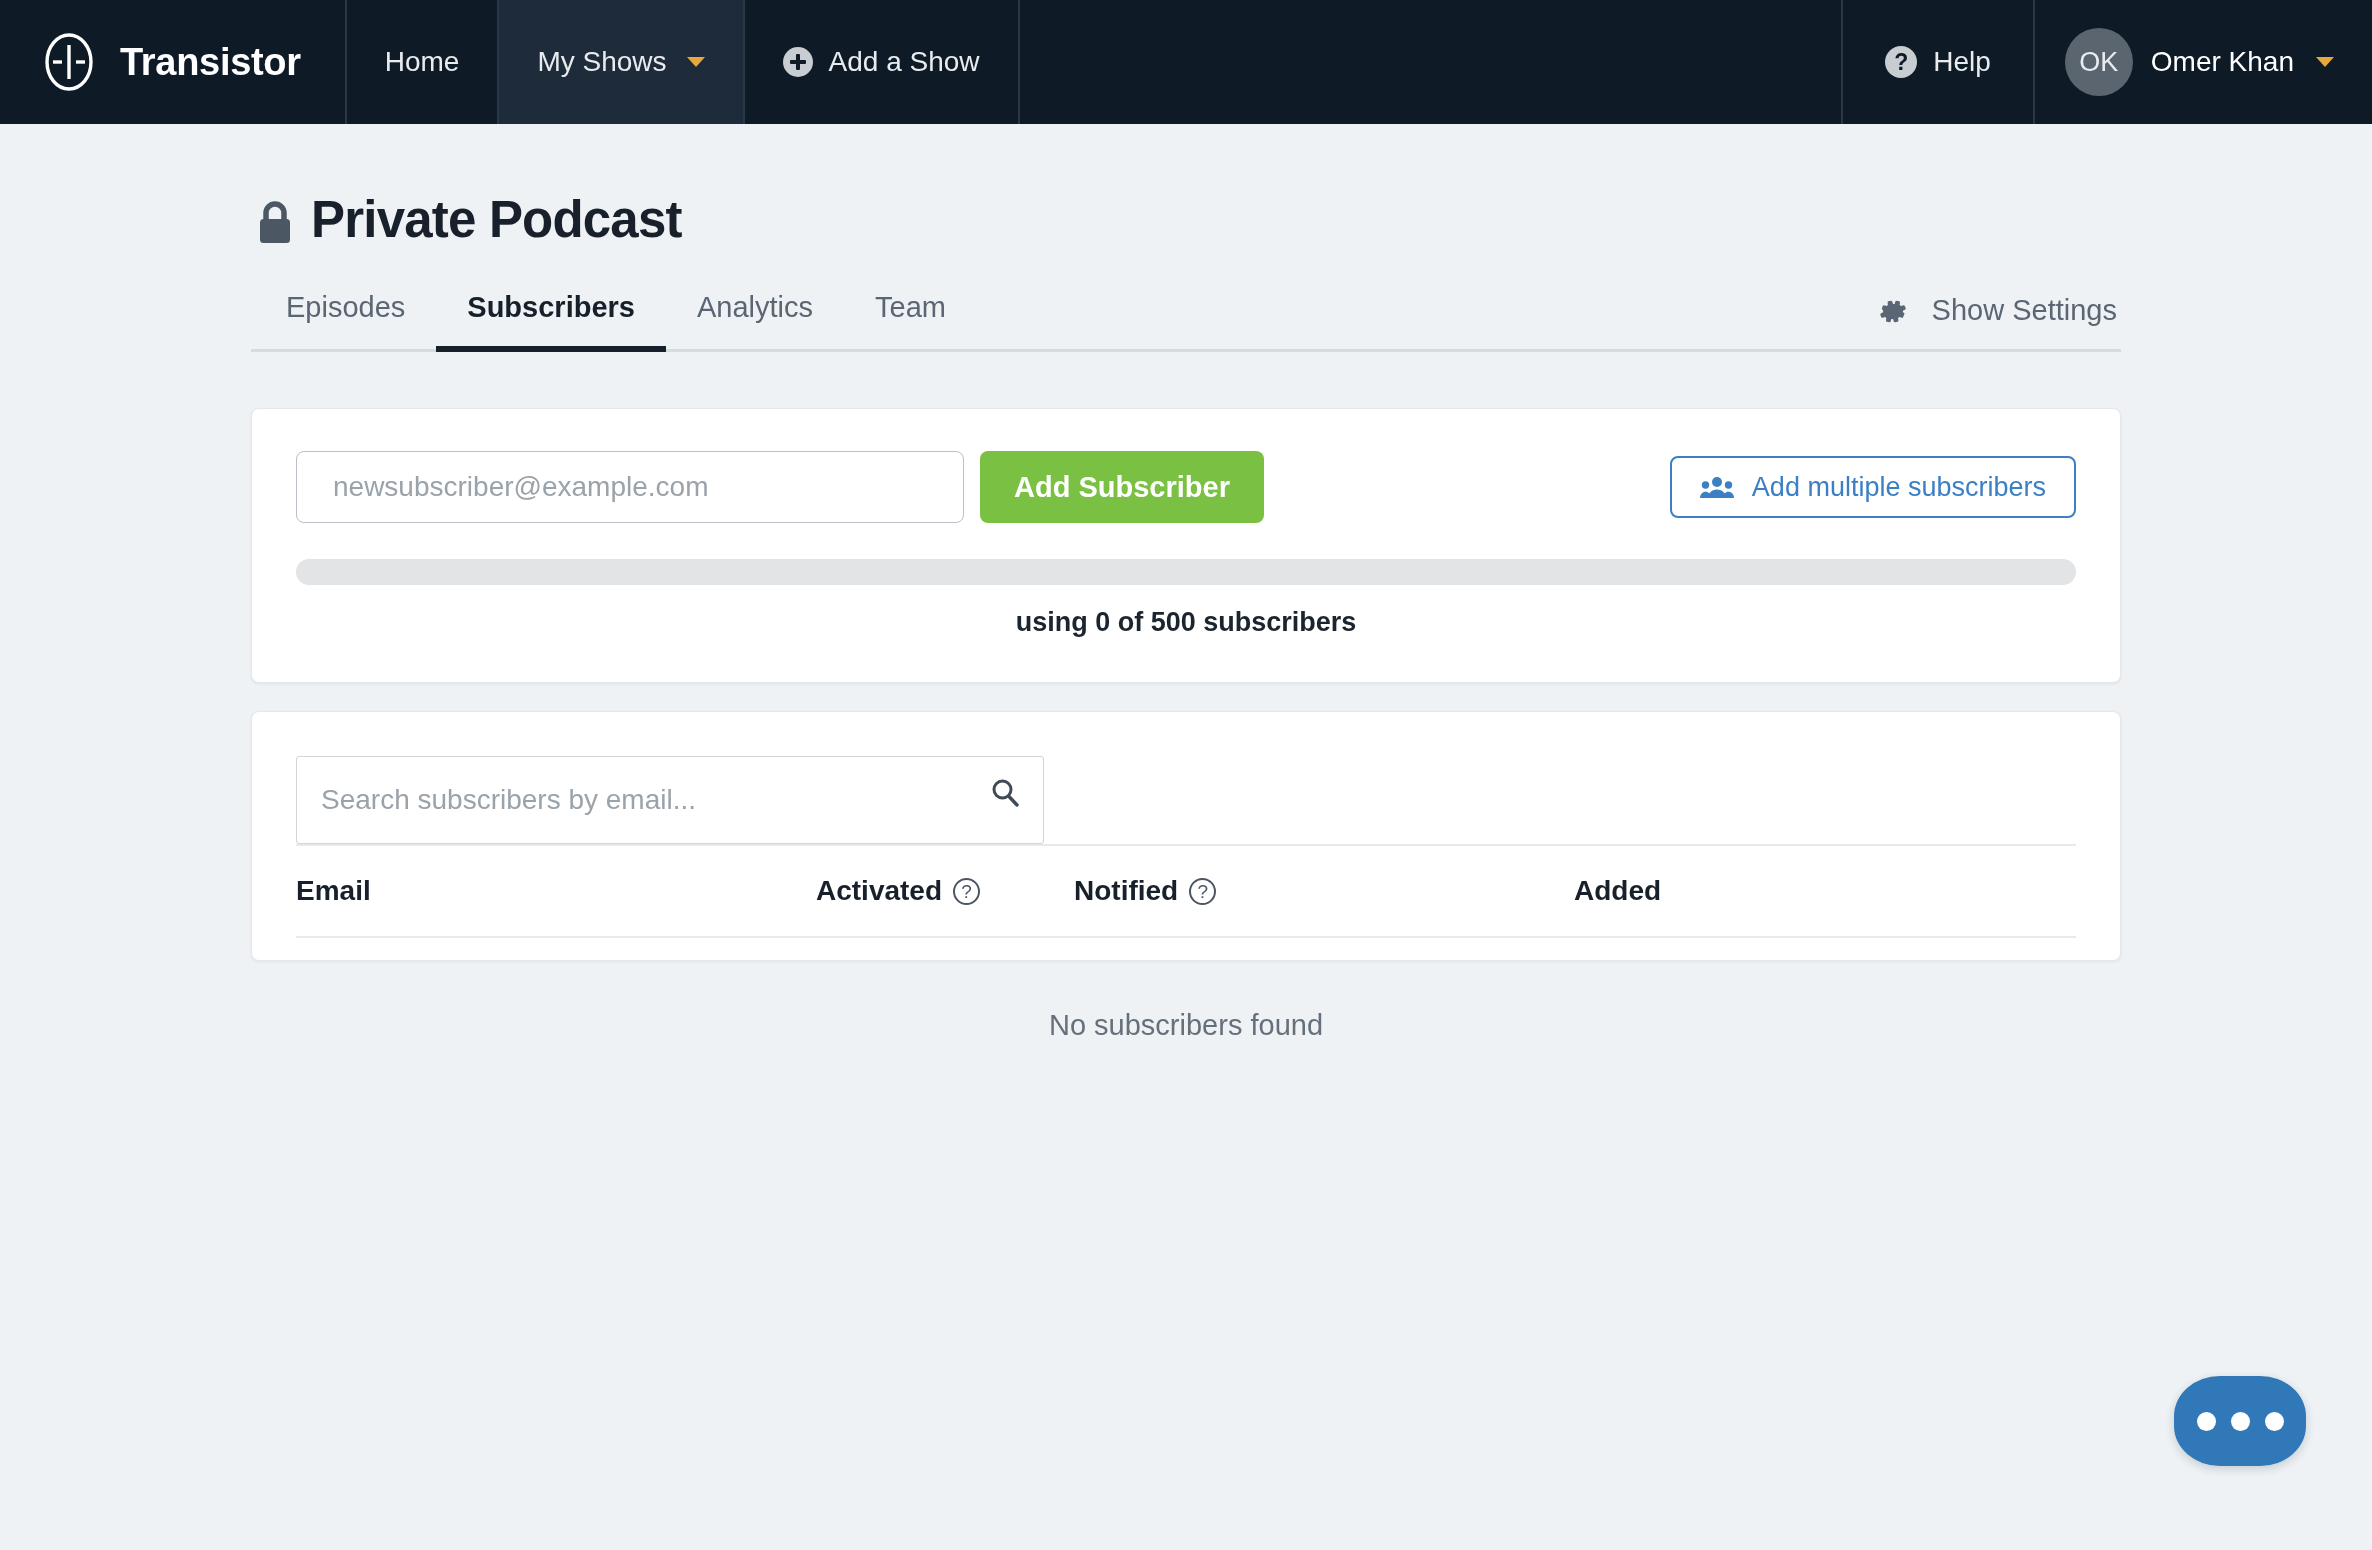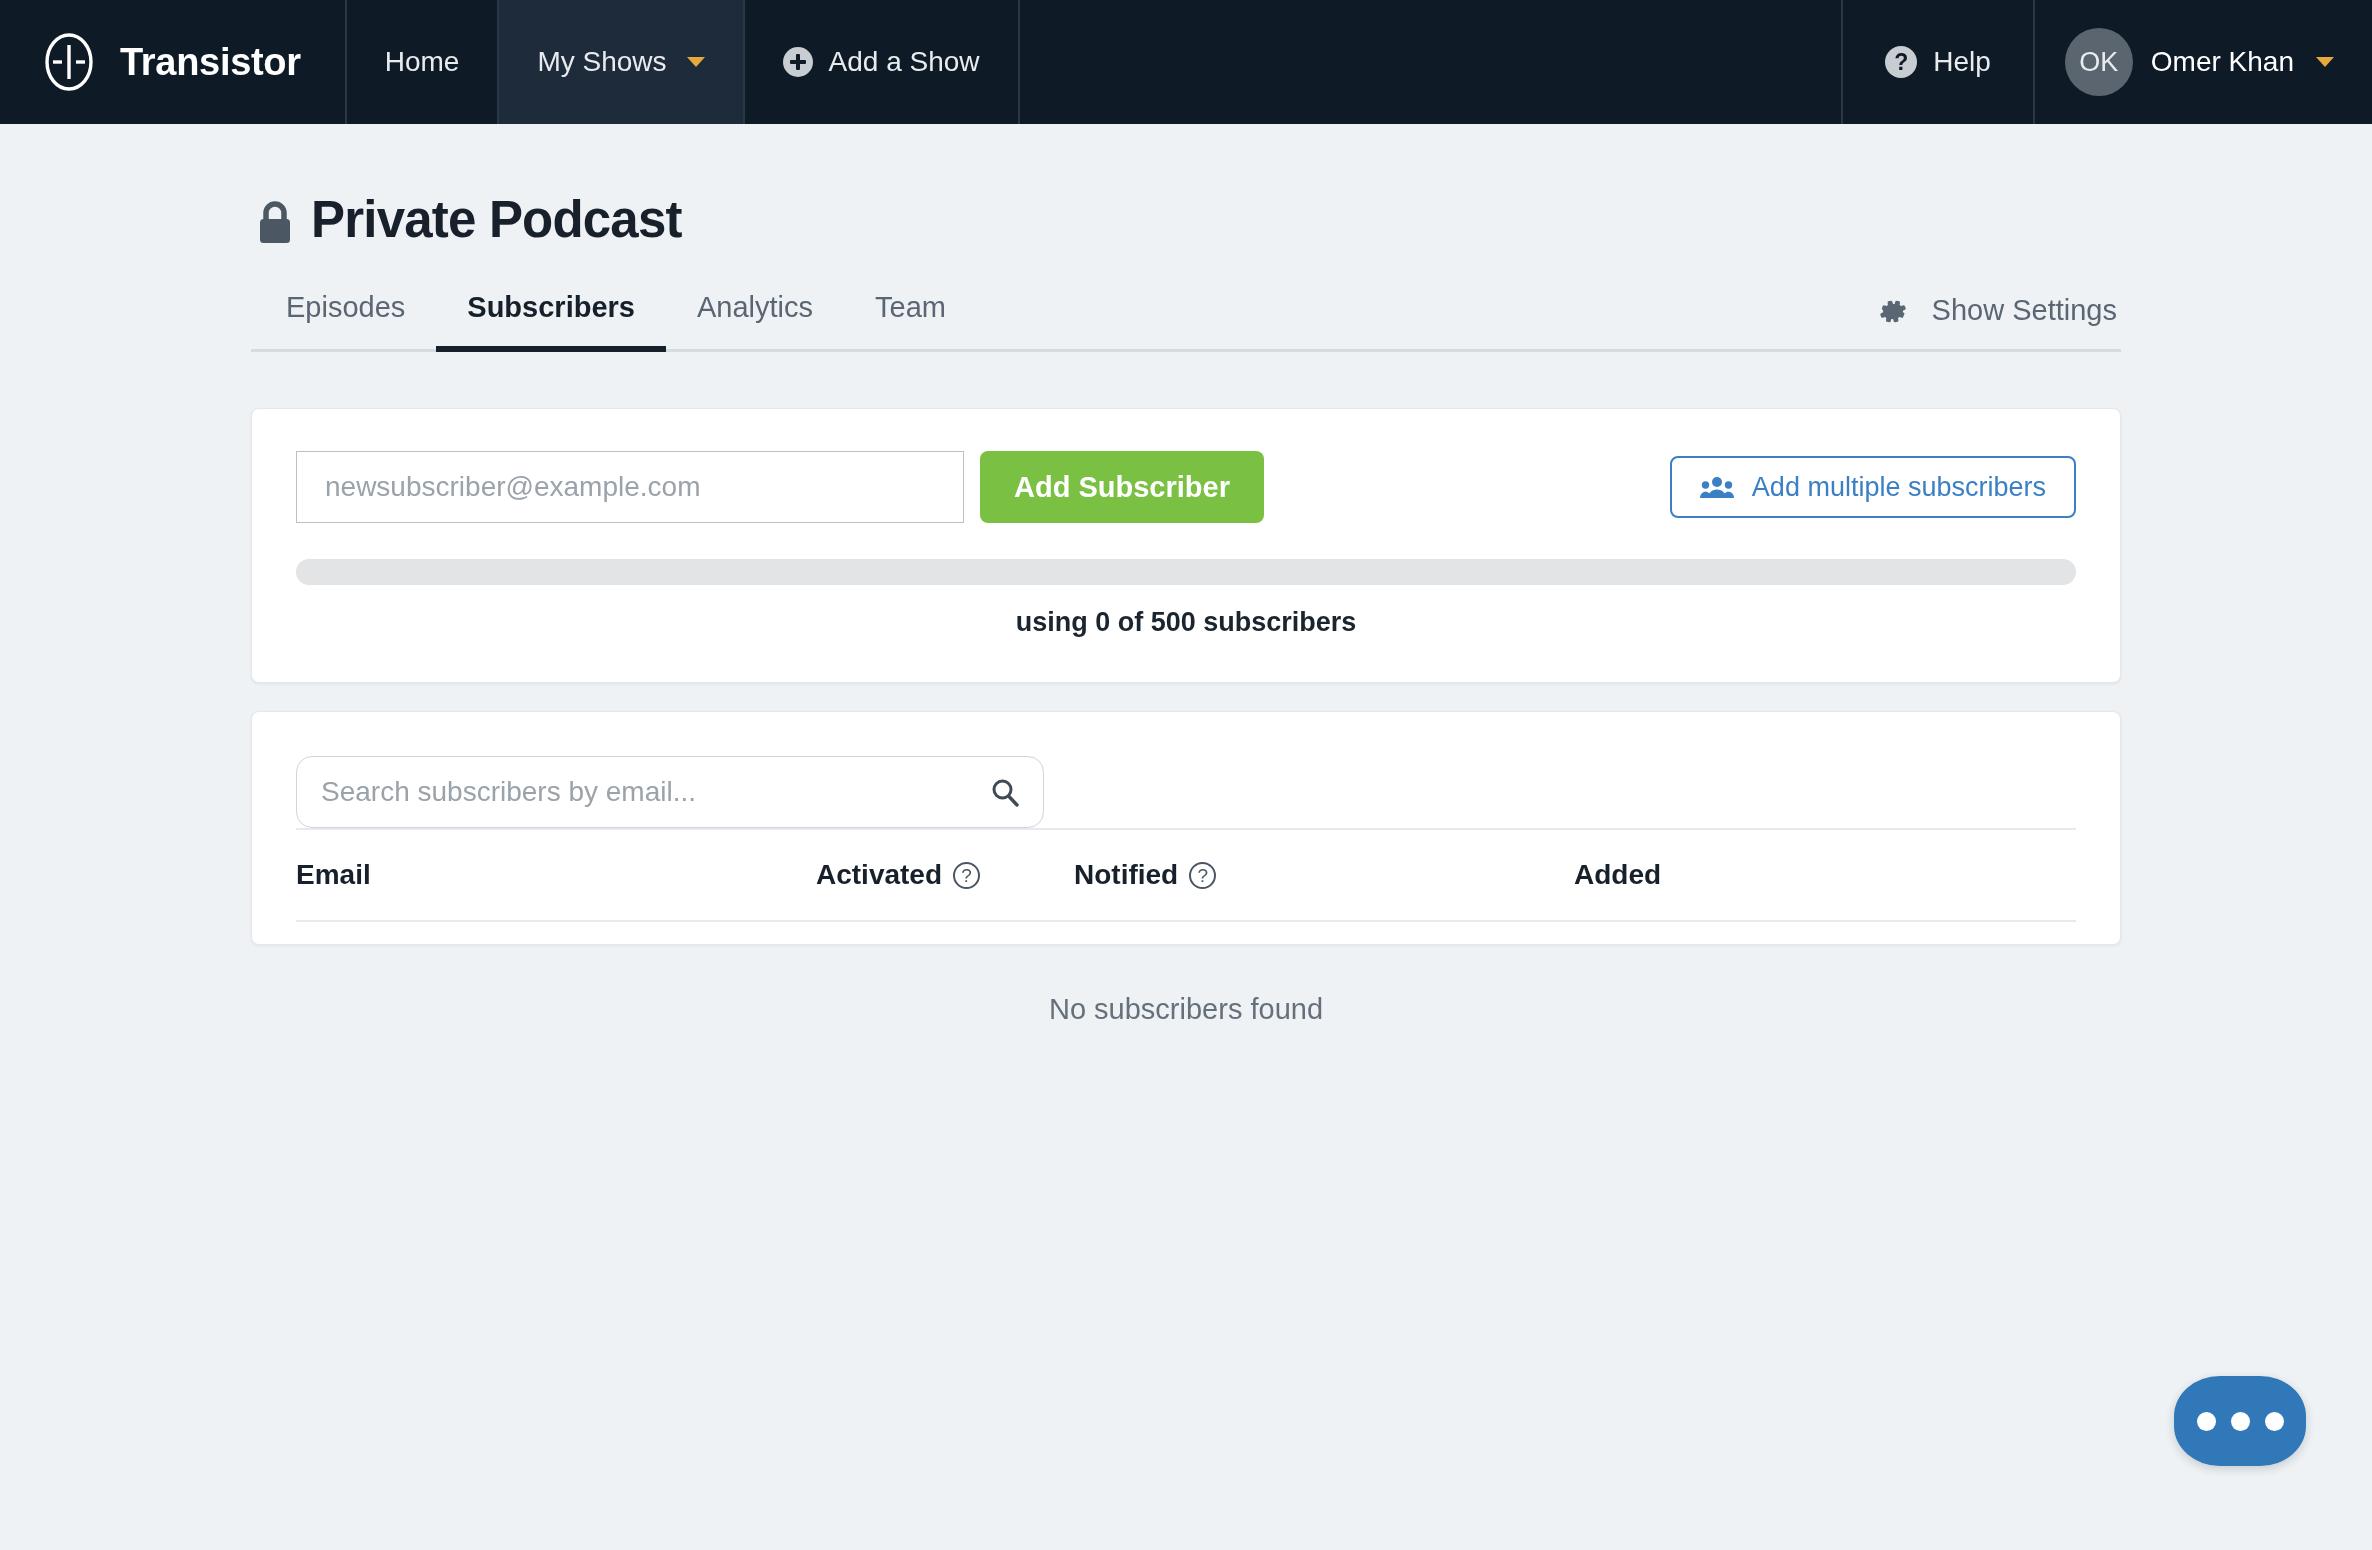--- a/index.html
+++ b/index.html
@@ -206,25 +206,25 @@
     display: flex;
     align-items: center;
     justify-content: space-between;
   }
   .add-left { display: flex; align-items: center; gap: 16px; }
 
   .email-input {
     width: 668px;
     height: 72px;
     border: 1px solid #b9c0c7;
-    border-radius: 0;
+    border-radius: 8px;
     background: #fff;
     font-size: 28px;
     color: #2b3641;
-    padding: 0 28px;
+    padding: 0 36px;
     font-family: "Liberation Sans", sans-serif;
   }
   .email-input::placeholder { color: #9aa2aa; }
 
   .btn-green {
     height: 72px;
     background: #7ac143;
     border: none;
     border-radius: 8px;
     color: #ffffff;
@@ -275,23 +275,23 @@
     margin-top: 28px;
     padding: 44px 44px 22px 44px;
   }
 
   .search-wrap {
     position: relative;
     width: 748px;
   }
   .search-input {
     width: 100%;
-    height: 72px;
+    height: 88px;
     border: 1px solid #cfd6dc;
-    border-radius: 16px;
+    border-radius: 3px;
     background: #fff;
     font-size: 28px;
     color: #2b3641;
     padding: 0 70px 0 24px;
     font-family: "Liberation Sans", sans-serif;
   }
   .search-input::placeholder { color: #9aa2aa; }
   .search-icon {
     position: absolute;
     right: 24px;

